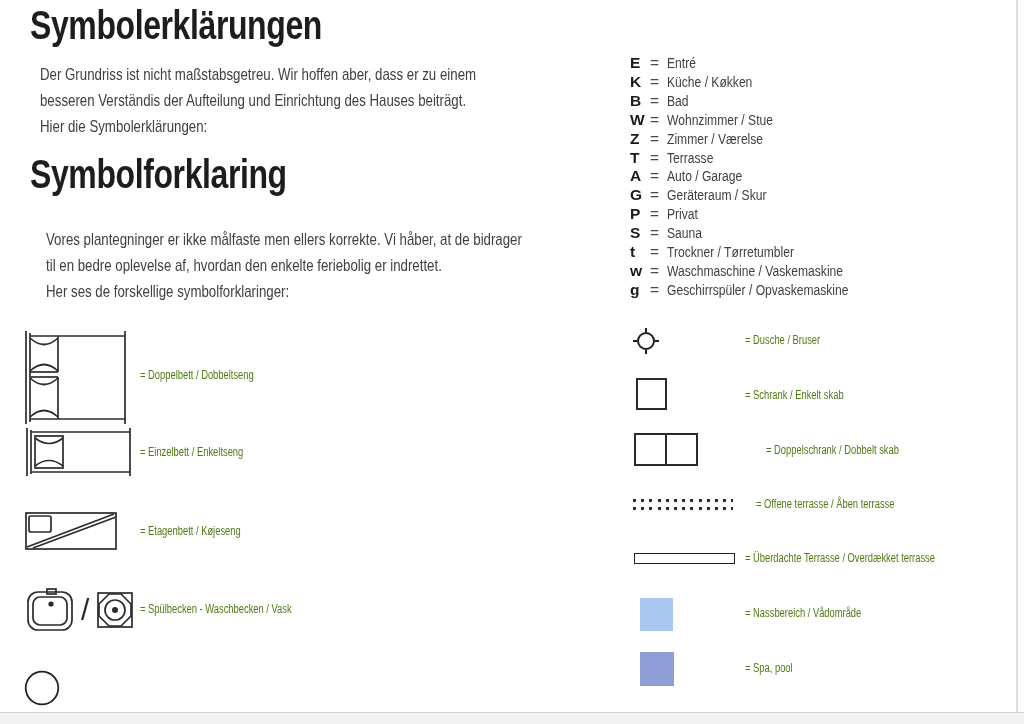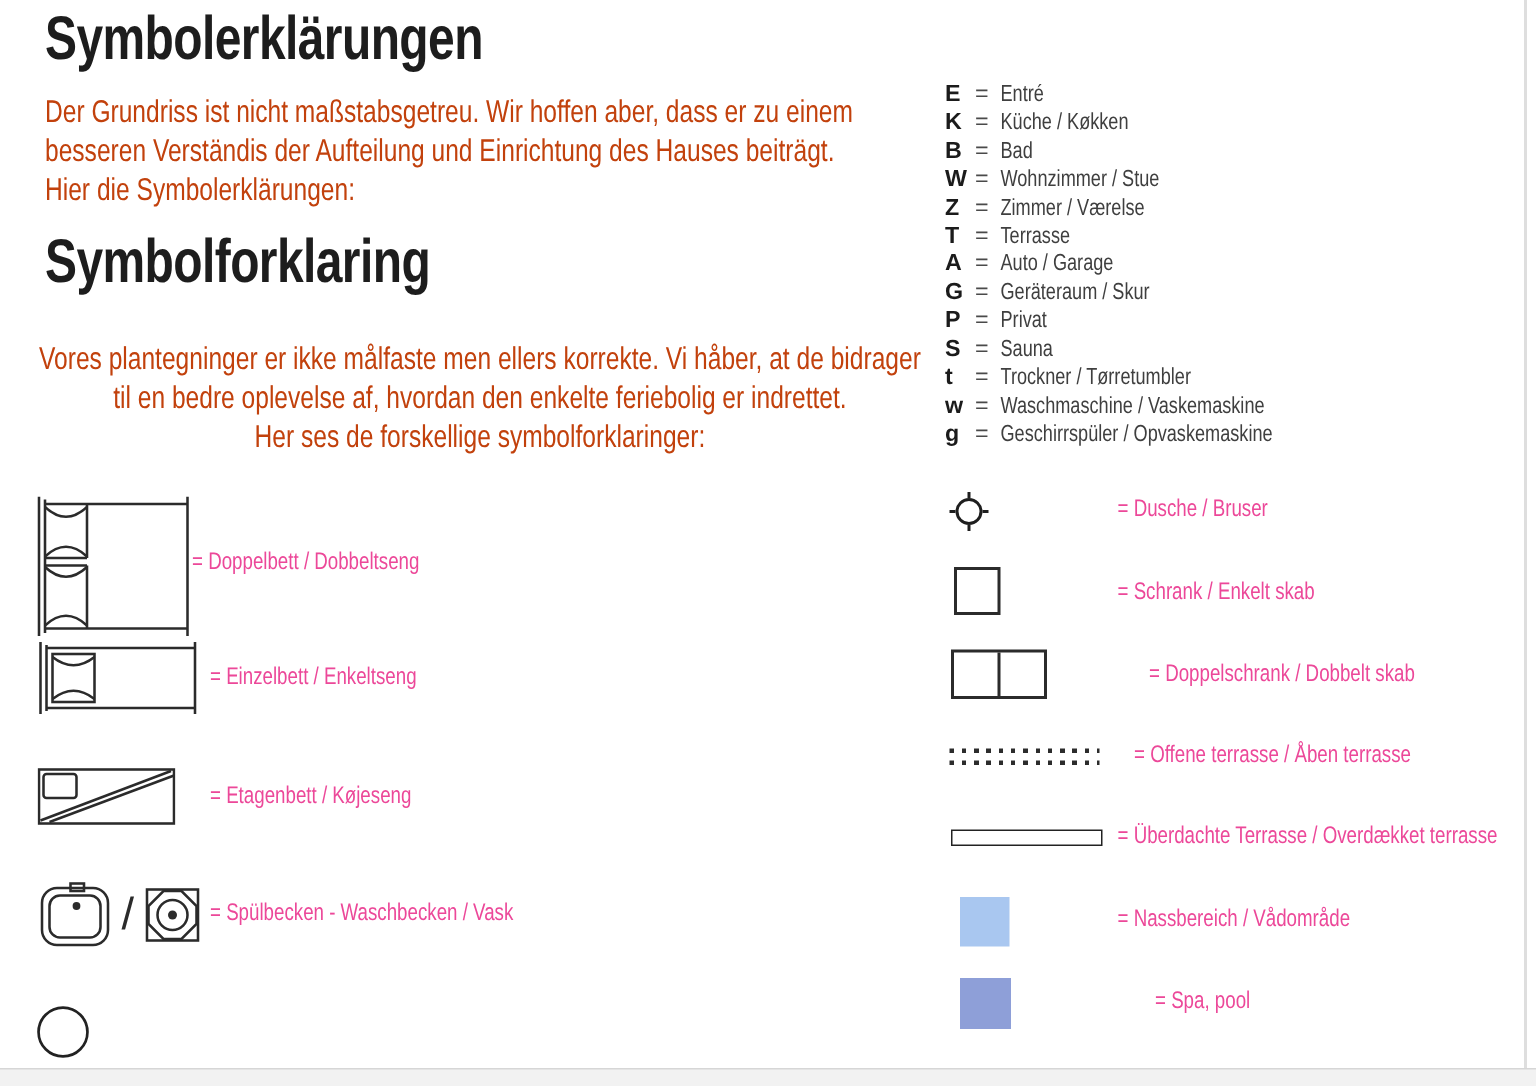--- a/index.html
+++ b/index.html
@@ -5,22 +5,22 @@
   html,body{margin:0;padding:0;}
   body{
     width:1024px;height:724px;position:relative;background:#ffffff;
     font-family:"Liberation Sans","DejaVu Sans",sans-serif;
     overflow:hidden;
   }
   .cond{display:inline-block;transform:scaleX(0.78);transform-origin:0 50%;white-space:pre;}
   .cond-block{transform:scaleX(0.78);transform-origin:0 0;white-space:pre-line;}
   .abs{position:absolute;}
   h1{margin:0;font-size:41px;font-weight:700;color:#1d1d1d;letter-spacing:-0.5px;line-height:1.05;}
-  .para{font-size:21px;color:#c2410c;line-height:26px;}
-  .sym-label{font-size:16px;color:#ec4899;}
+  .para{font-size:17px;color:#404040;line-height:26px;margin-left:10px;}
+  .sym-label{font-size:12px;color:#4d7c0f;}
   .label-center{position:absolute;transform:translateY(-50%);}
   .abbr-row{display:flex;align-items:center;height:18.85px;font-size:15.5px;color:#3f3f3f;}
   .abbr-letter{width:20px;font-weight:700;color:#1b1b1b;}
   .abbr-eq{width:17px;color:#4a4a4a;}
   .icon-box{position:absolute;}
   .outline-square{border:2px solid #2b2b2b;box-sizing:border-box;background:#fff;}
   .dbl-cab{border:2px solid #2b2b2b;box-sizing:border-box;position:relative;background:#fff;}
   .dbl-cab::after{content:"";position:absolute;left:50%;top:0;bottom:0;width:2px;margin-left:-1px;background:#2b2b2b;}
   .dash-row{height:3px;background:repeating-linear-gradient(90deg,#2c2c2c 0 3px,transparent 3px 8.2px);}
   .covered{border:1.5px solid #222;box-sizing:border-box;background:#fff;}
@@ -38,21 +38,21 @@
 </div>
 <div class="abs para" style="left:30px;top:62px;">
   <div class="cond-block">Der Grundriss ist nicht maßstabsgetreu. Wir hoffen aber, dass er zu einem
 besseren Verständis der Aufteilung und Einrichtung des Hauses beiträgt.
 Hier die Symbolerklärungen:</div>
 </div>
 
 <div class="abs" style="left:30px;top:153px;">
   <h1 class="cond-block">Symbolforklaring</h1>
 </div>
-<div class="abs para" style="left:26px;top:227px;text-align:center;">
+<div class="abs para" style="left:36px;top:227px;">
   <div class="cond-block">Vores plantegninger er ikke målfaste men ellers korrekte. Vi håber, at de bidrager
 til en bedre oplevelse af, hvordan den enkelte feriebolig er indrettet.
 Her ses de forskellige symbolforklaringer:</div>
 </div>
 
 <div class="abs" style="left:630px;top:54px;">
   <div class="abbr-row">
     <span class="abbr-letter">E</span>
     <span class="abbr-eq">=</span>
     <span class="cond">Entré</span>
@@ -129,21 +129,21 @@
     <line x1="34" y1="5" x2="34" y2="41"></line>
     <line x1="6" y1="41" x2="34" y2="41"></line>
     <path d="M6,7 Q20,20 34,7"></path>
     <path d="M6,40 Q20,27 34,40"></path>
     <line x1="34" y1="46" x2="34" y2="88"></line>
     <line x1="6" y1="46" x2="34" y2="46"></line>
     <path d="M6,47 Q20,60 34,47"></path>
     <path d="M6,86 Q20,73 34,86"></path>
   </svg>
 </div>
-<div class="label-center sym-label" style="left:128px;top:375px;">
+<div class="label-center sym-label" style="left:140px;top:375px;">
   <span class="cond">= Doppelbett / Dobbeltseng</span>
 </div>
 
 <div class="icon-box" style="left:25px;top:428px;">
   <svg width="108" height="48" viewBox="0 0 108 48" fill="none" stroke="#2b2b2b" stroke-width="1.7">
     <line x1="2" y1="0" x2="2" y2="48"></line>
     <line x1="6" y1="2" x2="6" y2="46"></line>
     <line x1="105" y1="0" x2="105" y2="48"></line>
     <line x1="6" y1="4" x2="105" y2="4"></line>
     <line x1="6" y1="44" x2="105" y2="44"></line>
@@ -236,18 +236,18 @@
 <div class="icon-box" style="left:640px;top:598px;width:33px;height:33px;">
   <div class="fill-square" style="background-color:#a9c7f0"></div>
 </div>
 <div class="label-center sym-label" style="left:745px;top:613px;">
   <span class="cond">= Nassbereich / Vådområde</span>
 </div>
 
 <div class="icon-box" style="left:640px;top:652px;width:34px;height:34px;">
   <div class="fill-square" style="background-color:#8e9fd8"></div>
 </div>
-<div class="label-center sym-label" style="left:745px;top:668px;margin-left:25px;">
+<div class="label-center sym-label" style="left:745px;top:668px;">
   <span class="cond">= Spa, pool</span>
 </div>
 
 <div class="page-edge-right"></div>
 <div class="page-edge-bottom"></div>
 
 </body></html>

